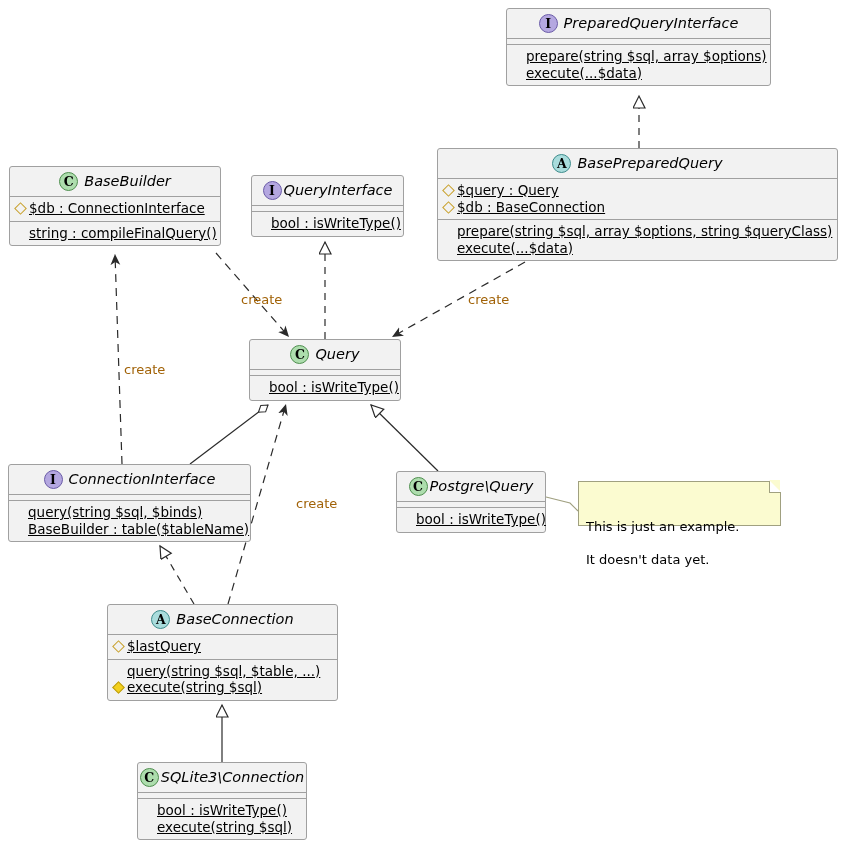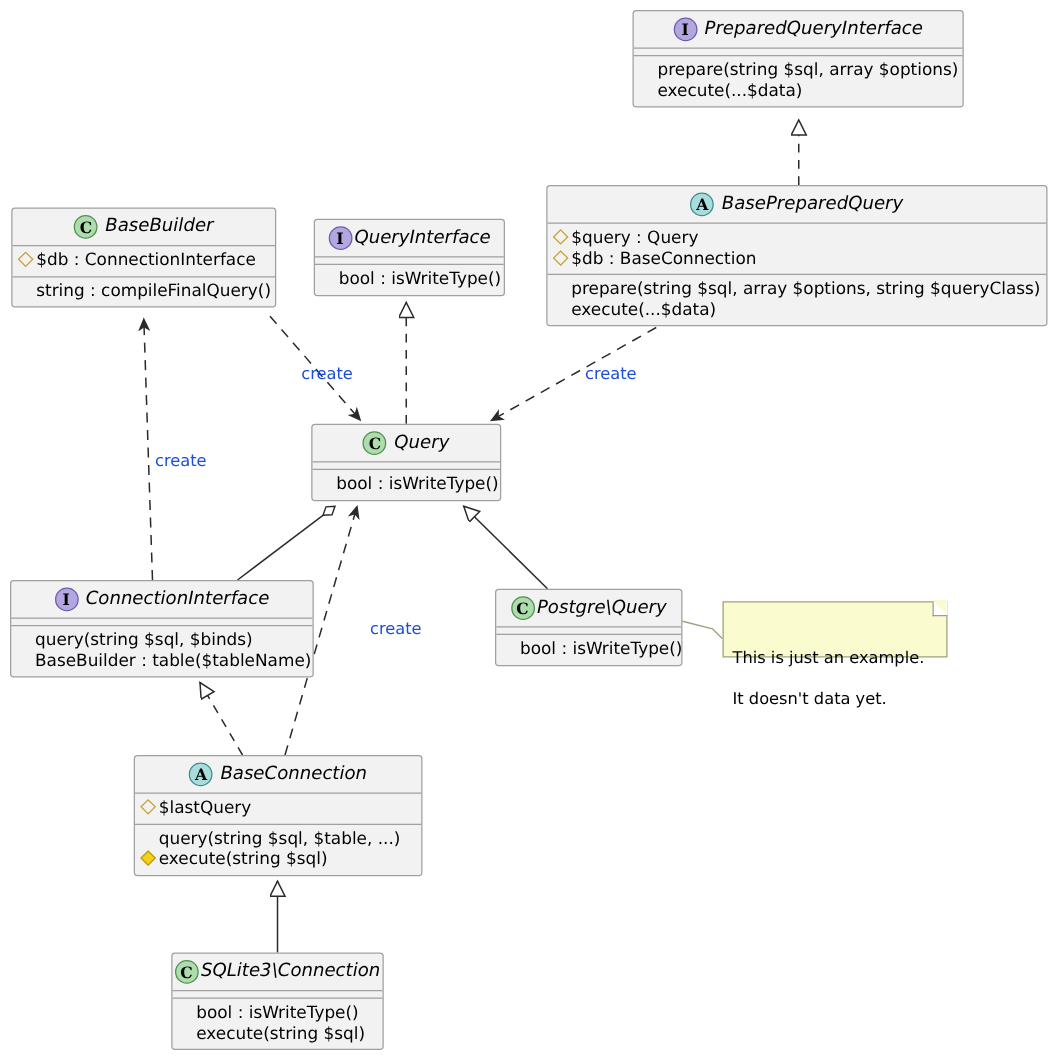--- a/index.html
+++ b/index.html
@@ -33,21 +33,21 @@
   .uml-name.italic{font-style:italic;}
   .uml-sep{height:1px;background:#a0a0a0;}
   .uml-compartment{
     padding:3px 6px 4px 6px;
     font-size:13.5px;
     line-height:16.5px;
     white-space:nowrap;
   }
   .uml-compartment.empty{padding:0;height:5px;}
   .member{display:flex;align-items:baseline;gap:4px;white-space:nowrap;}
-  .member .mtext{white-space:pre;}
+  .member .mtext{white-space:pre;text-decoration:underline;}
   .vis{display:inline-block;width:9px;flex:0 0 9px;text-align:center;}
 
   
   .diamond-hollow{
     display:inline-block;width:7px;height:7px;
     border:1.3px solid #c8a02a;
     transform:rotate(45deg);
     position:relative;top:0px;
   }
   .diamond-solid{
@@ -93,21 +93,21 @@
     content:"";position:absolute;left:-1px;top:-1px;
     width:0;height:0;
     border-left:11px solid transparent;
     border-top:11px solid #fbfbd0;
   }
 
   
   .edge-label{
     position:absolute;
     font-size:13px;line-height:15px;
-    color:#1d4ed8;background:transparent;
+    color:#a16207;background:transparent;
     white-space:nowrap;
   }
 </style>
 </head>
 <body>
 
 <div id="diagram">
 
   <svg id="edges" viewBox="0 0 845 850" xmlns="http://www.w3.org/2000/svg">
     <defs>
@@ -351,19 +351,19 @@
         <span class="vis-none"></span>
         <span class="mtext">bool : isWriteType()</span>
       </div>
       <div class="member">
         <span class="vis-none"></span>
         <span class="mtext">execute(string $sql)</span>
       </div>
     </div>
   </div>
 
-  <div class="uml-note" style="left:578px; top:481px; width:180px; height:45px;">
+  <div class="uml-note" style="left:578px; top:481px; width:203px; height:45px;">
     <span class="note-fold"></span>
     <div>This is just an example.</div>
     <div>It doesn't data yet.</div>
   </div>
 
 </div>
 
 </body></html>

